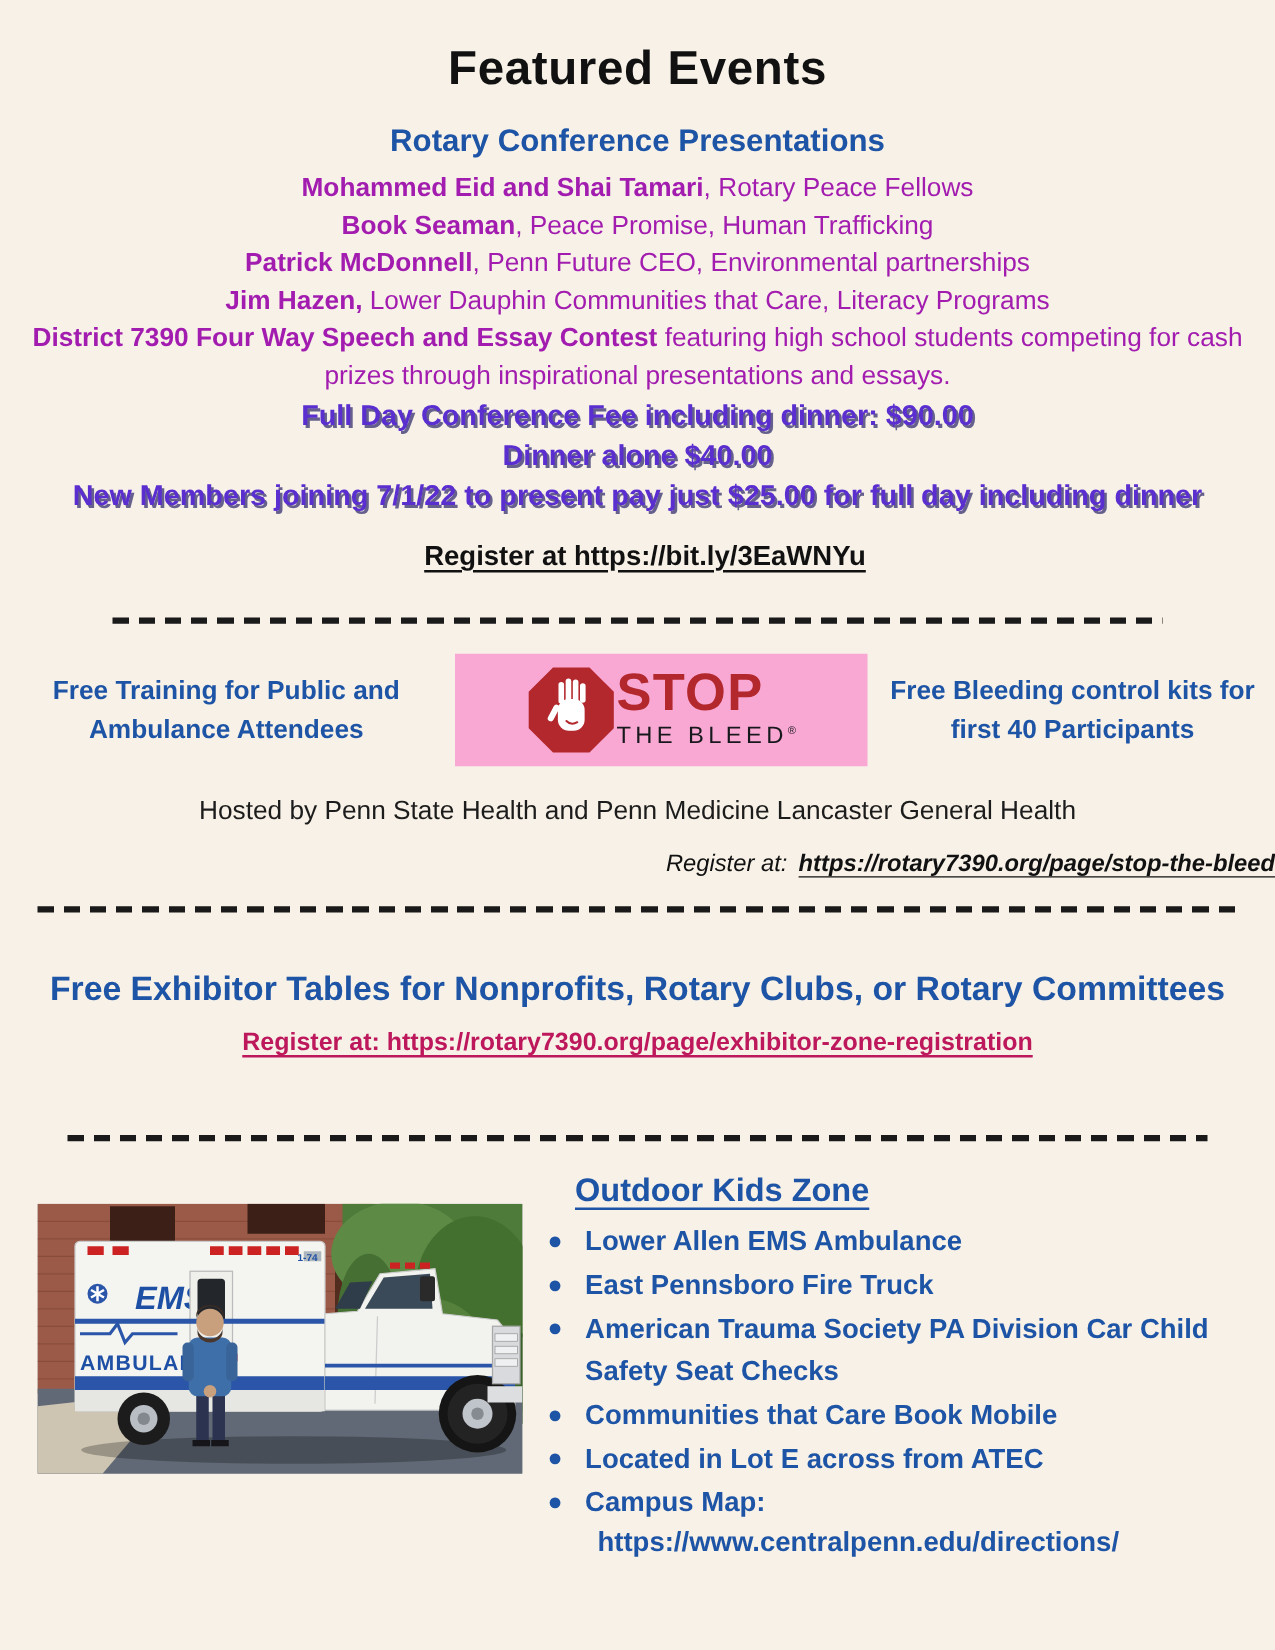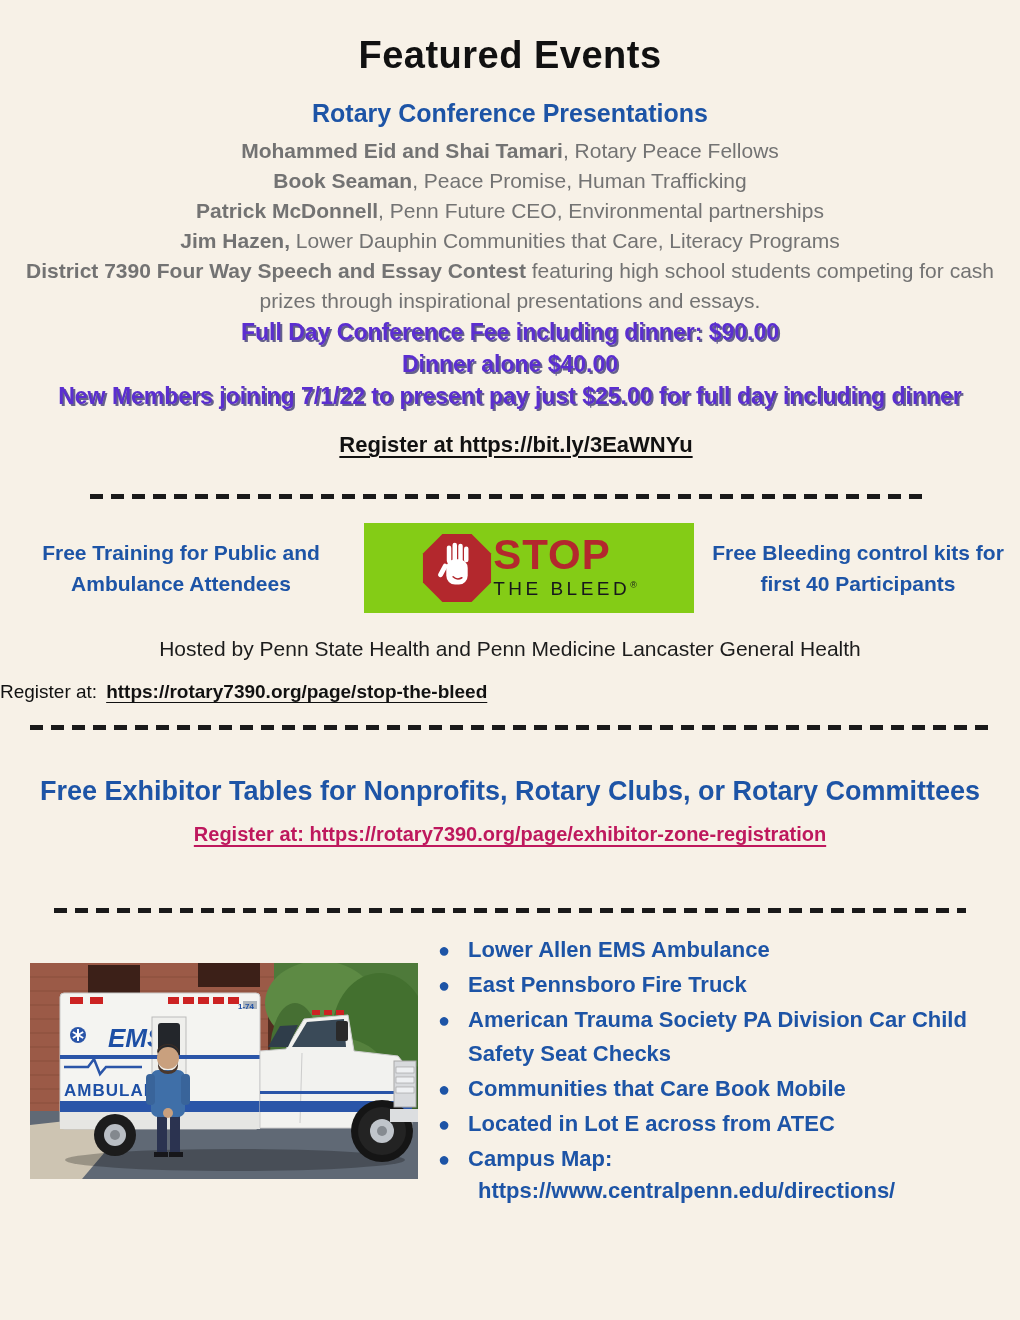--- a/index.html
+++ b/index.html
@@ -24,21 +24,21 @@
 
   
   .conf-heading {
     margin-top: 22px;
     text-align: center;
     font-size: 25px;
     font-weight: 800;
     color: #1d54a6;
   }
   .presenters { margin: 8px auto 0; width: 975px; text-align: center; }
-  .pline { font-size: 21px; line-height: 30px; color: #737373; }
+  .pline { font-size: 21px; line-height: 30px; color: #a21caf; }
   .pline .b { font-weight: 800; }
 
   .fees { text-align: center; }
   .fee-line {
     font-size: 23px;
     font-weight: 800;
     line-height: 32px;
     color: #5b2ed0;
     text-shadow: 2px 2px 0 rgba(52,47,110,0.75);
   }
@@ -68,38 +68,38 @@
     gap: 18px;
   }
   .stb-side {
     font-size: 21px; font-weight: 800; color: #1d54a6;
     line-height: 31px; text-align: center;
   }
   .stb-left { width: 330px; }
   .stb-right { width: 292px; }
   .stb-logo {
     width: 330px; height: 90px;
-    background: #84cc16;
+    background: #f9a8d4;
     display: flex; align-items: center; justify-content: center; gap: 0;
   }
   .stb-text { text-align: left; }
   .stb-stop {
     font-size: 42px; font-weight: 800; color: #b3282d;
     line-height: 38px; letter-spacing: 1px;
     font-family: "Liberation Sans", sans-serif;
   }
   .stb-bleed {
     font-size: 19px; font-weight: 500; color: #17181c;
     letter-spacing: 3.5px; line-height: 22px;
     font-family: "Liberation Sans", sans-serif;
   }
   .stb-bleed sup { font-size: 9px; letter-spacing: 0; }
 
   .hosted { margin-top: 24px; text-align: center; font-size: 21px; color: #1c1c1c; }
-  .reg2 { margin-top: 20px; text-align: left; font-size: 19px; color: #111; }
+  .reg2 { margin-top: 20px; text-align: right; font-size: 19px; color: #111; font-style: italic; }
   .reg2 .lnk {
     font-weight: 800; color: #111; margin-left: 9px;
     text-decoration: underline; text-underline-offset: 4px; cursor: pointer;
   }
 
   
   .exh-heading {
     margin-top: 46px; text-align: center;
     font-size: 27px; font-weight: 800; color: #1d54a6;
   }
@@ -313,20 +313,21 @@
           <rect x="151" y="111" width="9" height="31" rx="4" fill="#39649a"></rect>
           <circle cx="138" cy="150" r="5" fill="#c9a07e"></circle>
           <circle cx="138" cy="95" r="11" fill="#c9a07e"></circle>
           <path d="M127 93 a11 11 0 0 1 22 0 l0 -4 a11 8 0 0 0 -22 0 z" fill="#3a2d26"></path>
           <path d="M128 99 a10 9 0 0 0 20 0 l0 4 a10 8 0 0 1 -20 0 z" fill="#4a372c"></path>
         </g>
       </svg>
     </figure>
 
     <div class="kids-col">
+      <h2 class="kids-heading">Outdoor Kids Zone</h2>
       <ul class="kids-list">
         <li>
             <span class="dot">●</span>
             <span>Lower Allen EMS Ambulance</span>
           </li>
         <li>
             <span class="dot">●</span>
             <span>East Pennsboro Fire Truck</span>
           </li>
         <li>

